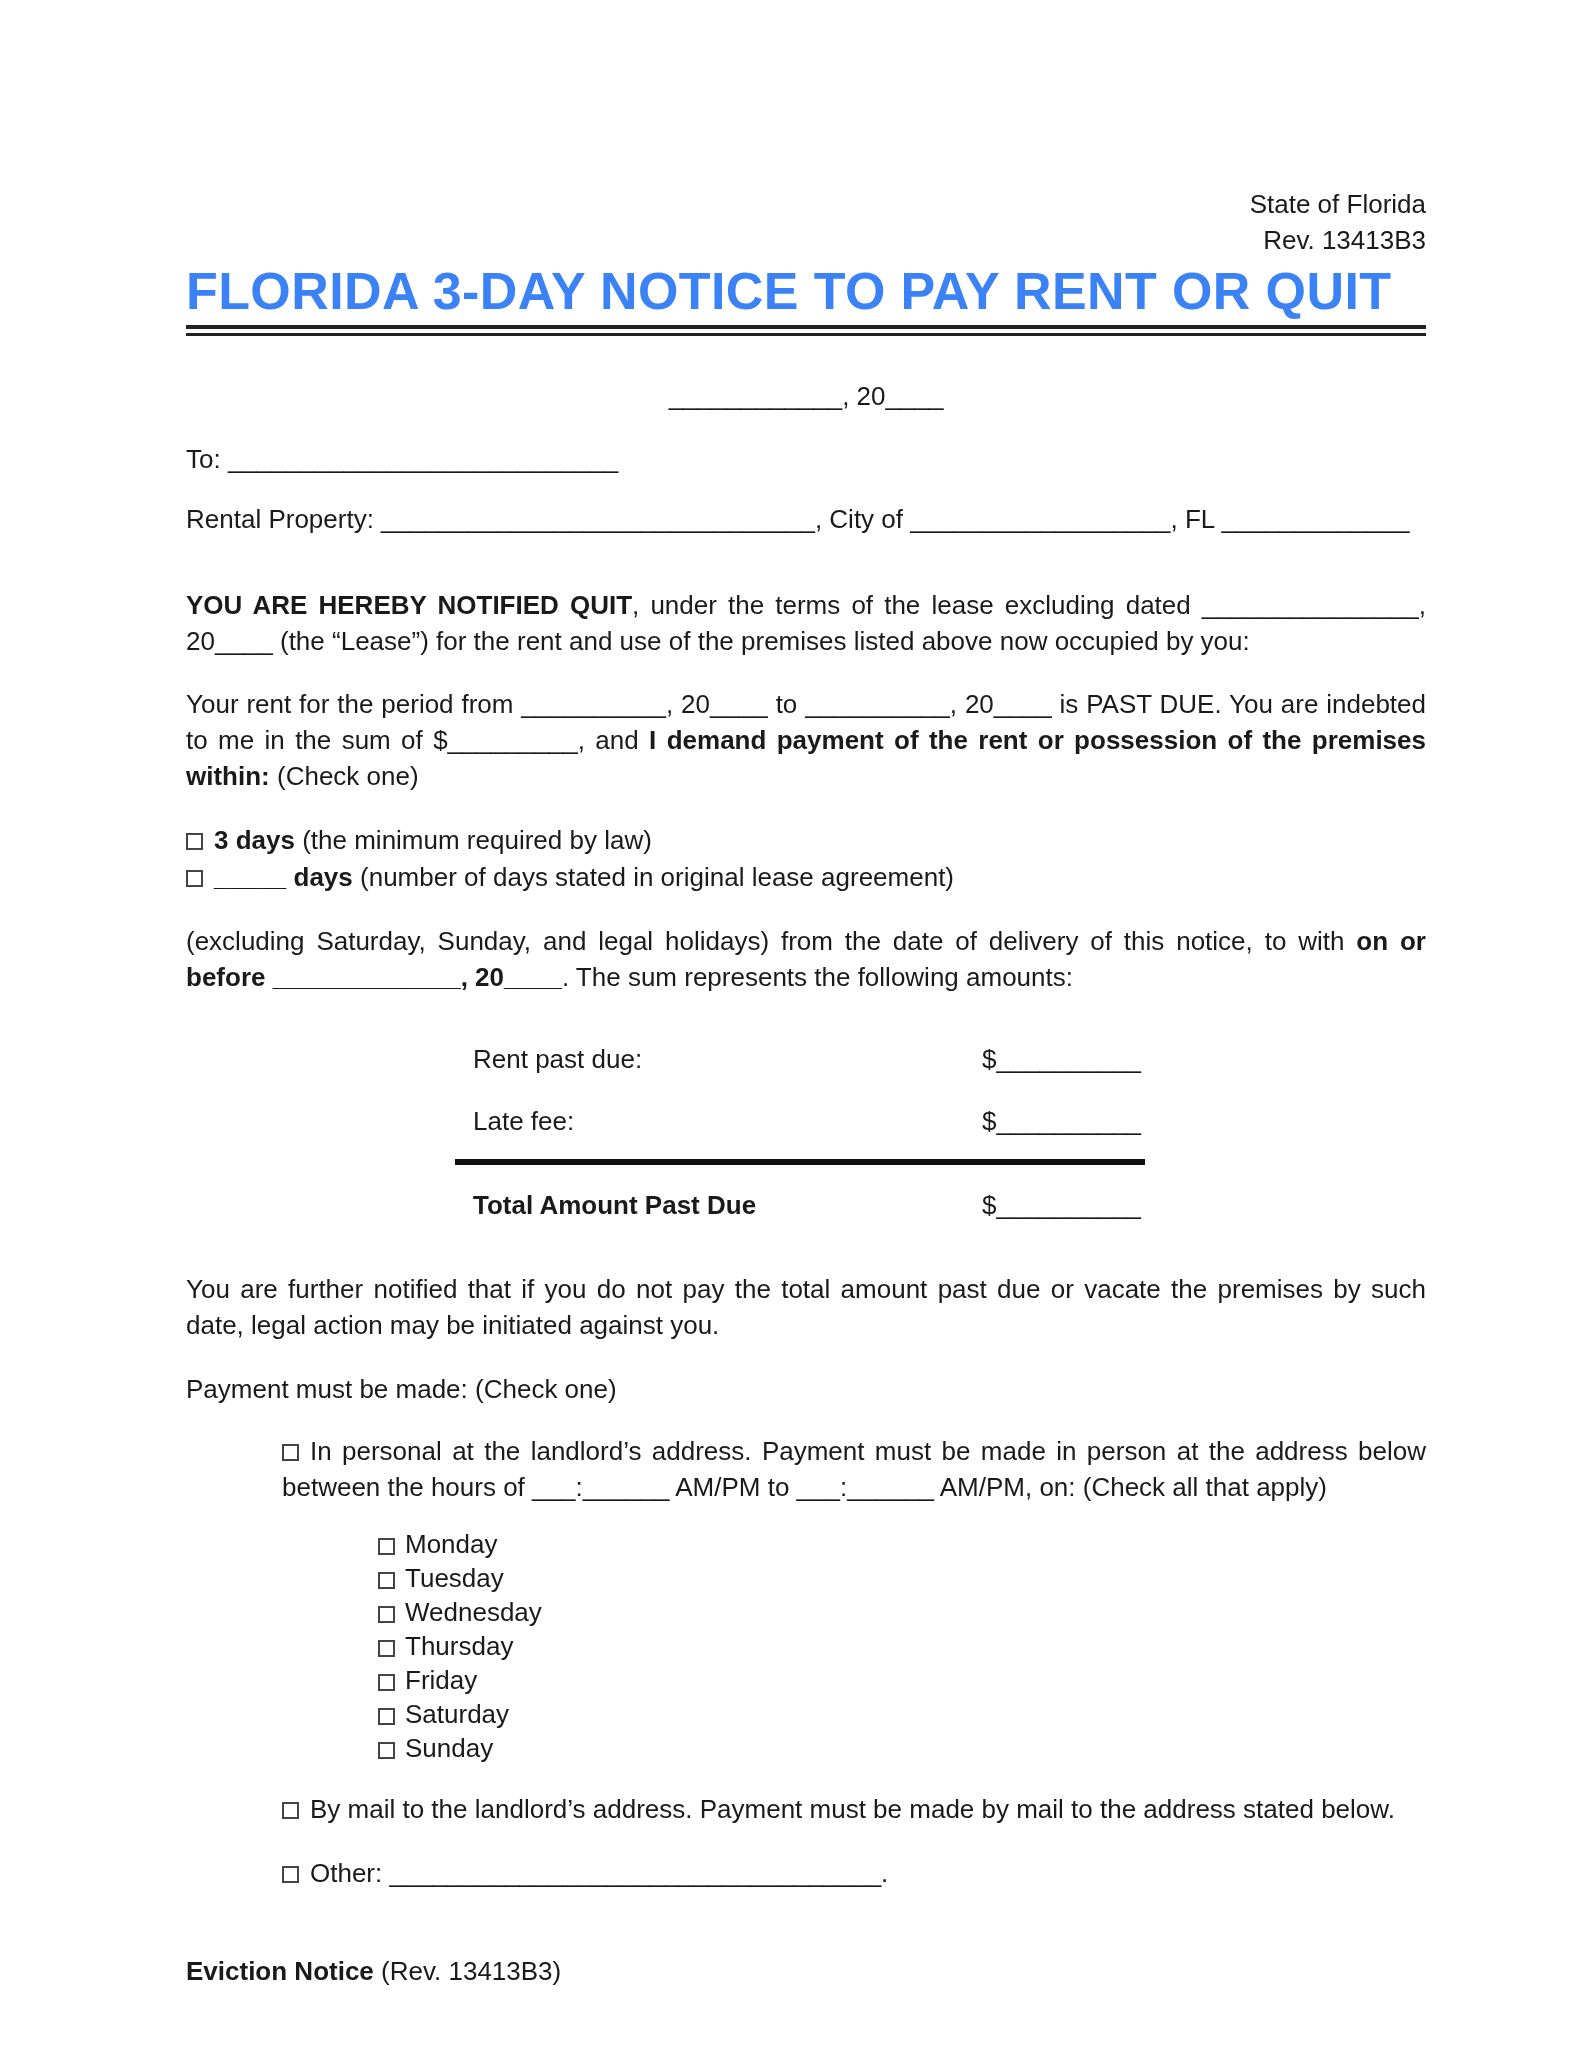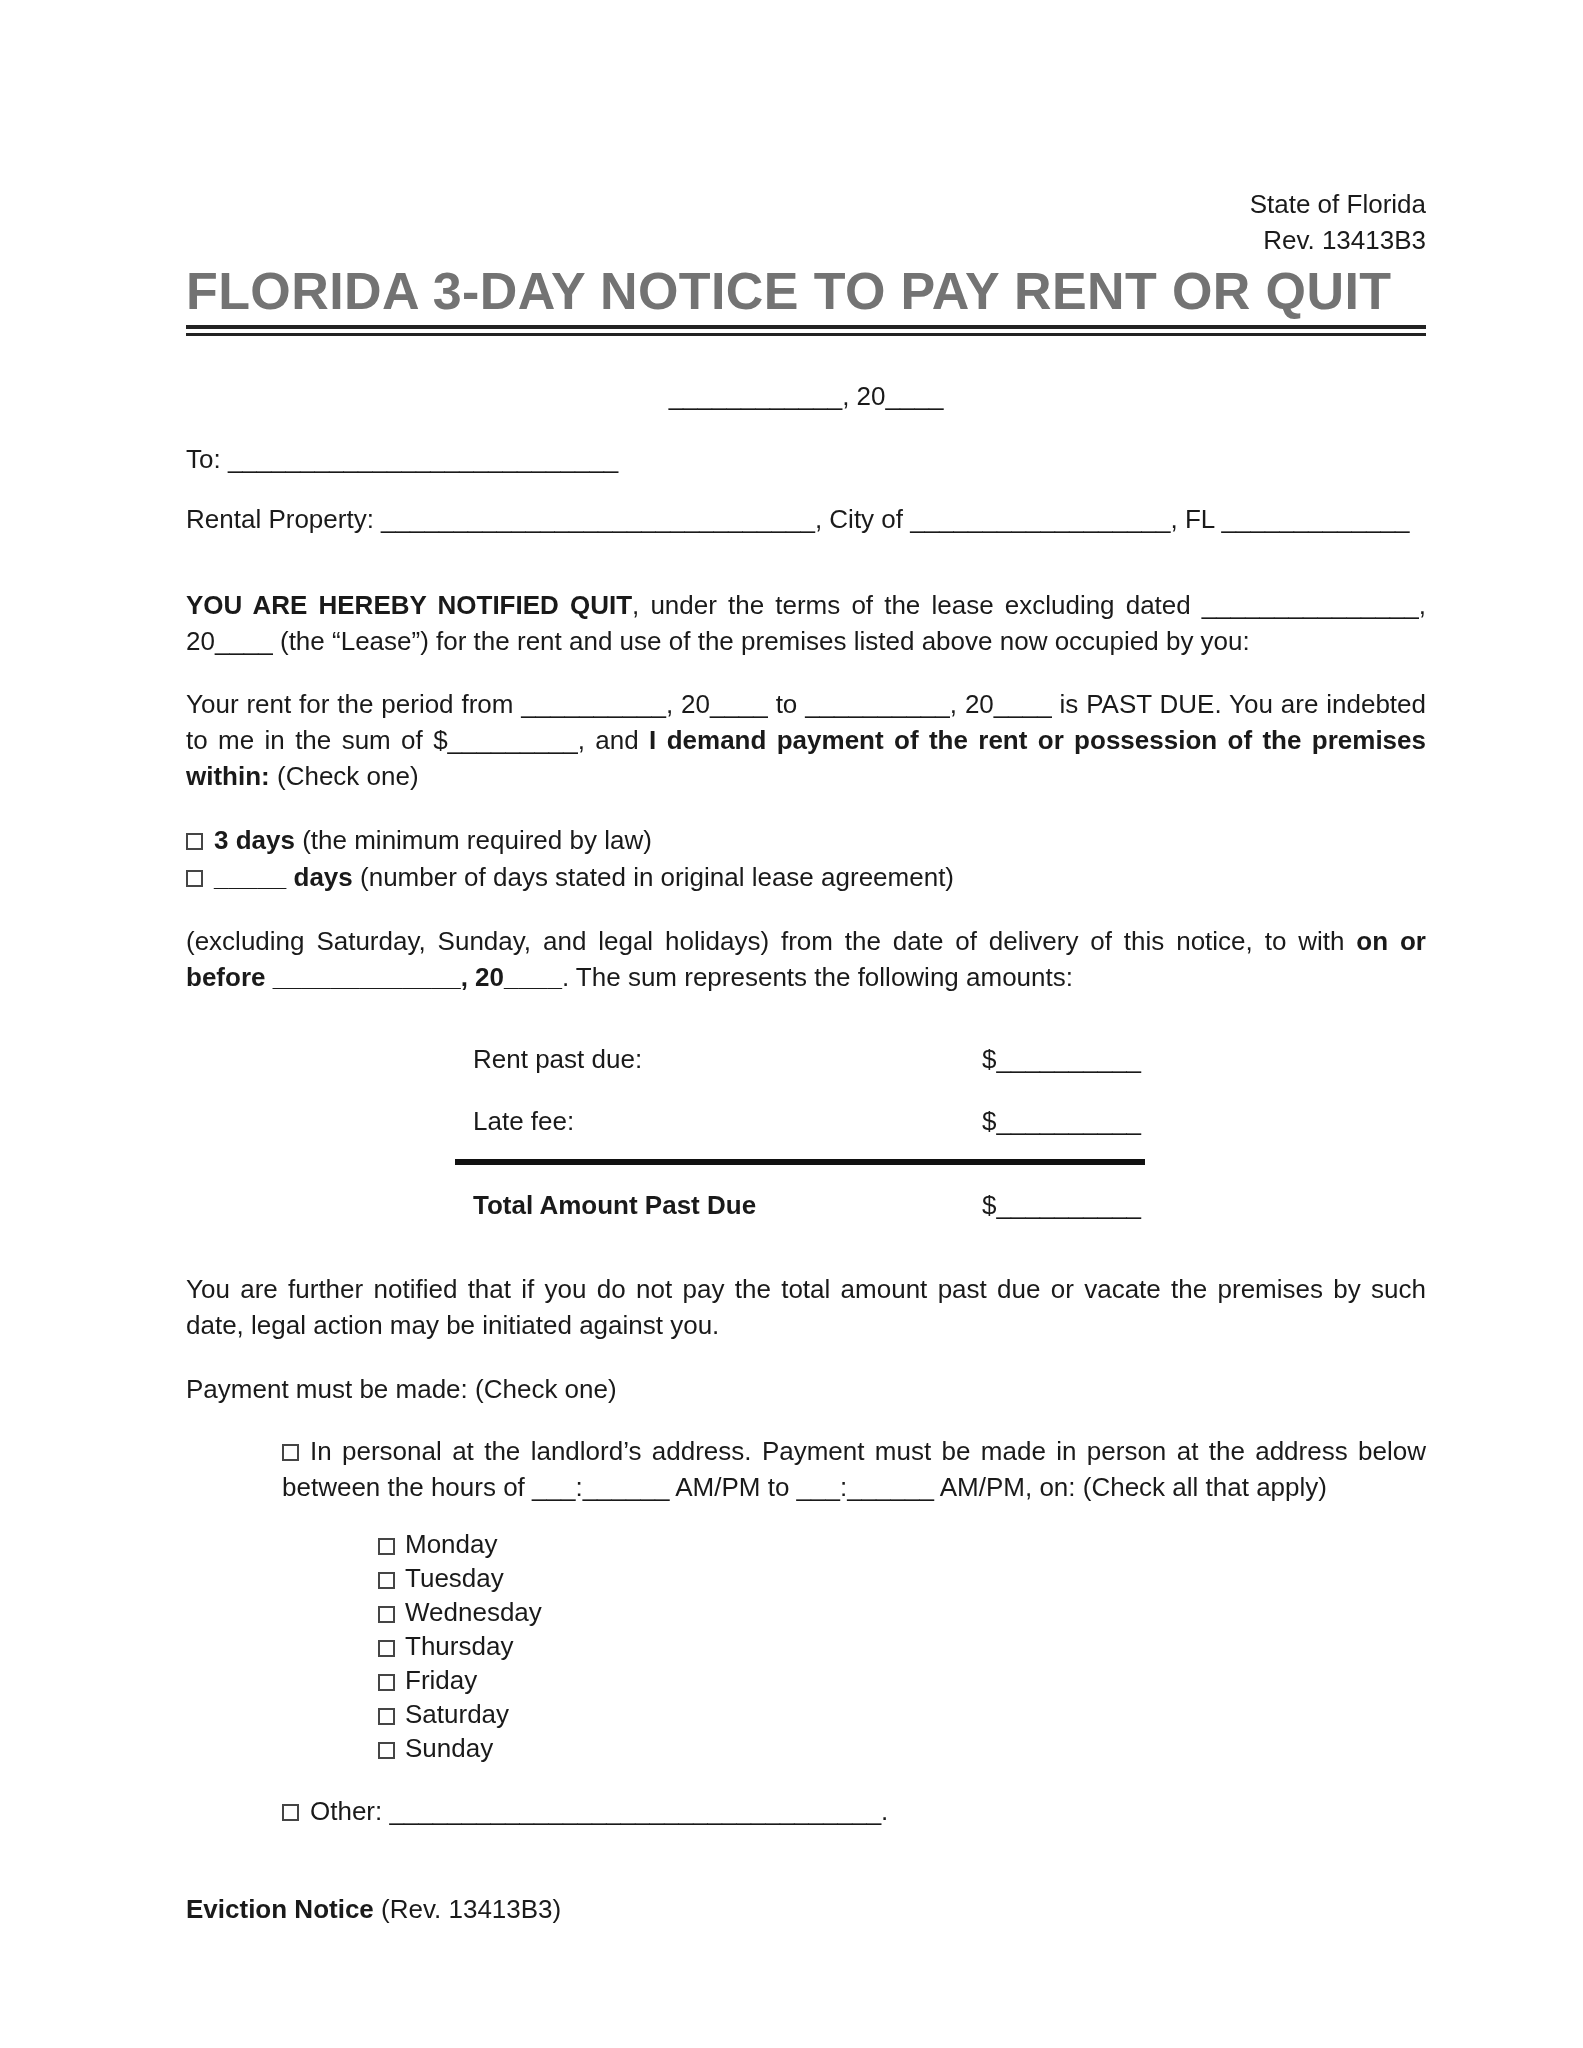--- a/index.html
+++ b/index.html
@@ -13,21 +13,21 @@
     font-family:"Liberation Sans","DejaVu Sans",sans-serif;
     font-size:26px;line-height:36px;color:#1a1a1a;
     overflow:hidden;
   }
   p{margin:0;}
   .b{font-weight:700;}
   .hdr{display:flex;justify-content:space-between;align-items:flex-end;flex-direction:column;}
   .title{
     margin-top:3px;
     font-size:52px;line-height:60px;font-weight:700;
-    letter-spacing:.4px;white-space:nowrap;color:#737373;
+    letter-spacing:.4px;white-space:nowrap;color:#3b82f6;
   }
   .rule{
     margin-top:4px;height:4px;
     border-top:4px solid #222;
     border-bottom:3px solid #222;
   }
   .date-line{margin-top:42px;text-align:center;}
   .to-line{margin-top:27px;}
   .rental-line{margin-top:24px;white-space:nowrap;}
   .p1{margin-top:50px;text-align:justify;}
@@ -109,18 +109,19 @@
   <div class="days">
     <div class="day"><span class="cb"></span><span>Monday</span></div>
     <div class="day"><span class="cb"></span><span>Tuesday</span></div>
     <div class="day"><span class="cb"></span><span>Wednesday</span></div>
     <div class="day"><span class="cb"></span><span>Thursday</span></div>
     <div class="day"><span class="cb"></span><span>Friday</span></div>
     <div class="day"><span class="cb"></span><span>Saturday</span></div>
     <div class="day"><span class="cb"></span><span>Sunday</span></div>
   </div>
 
+  <div class="by-mail"><span class="cb"></span><span>By mail to the landlord’s address. Payment must be made by mail to the address stated below.</span></div>
 
   <div class="other"><span class="cb"></span><span>Other: __________________________________.</span></div>
 
   <p class="footer"><span class="b">Eviction Notice</span><span> (Rev. 13413B3)</span></p>
 
 </div>
 
 </body></html>

